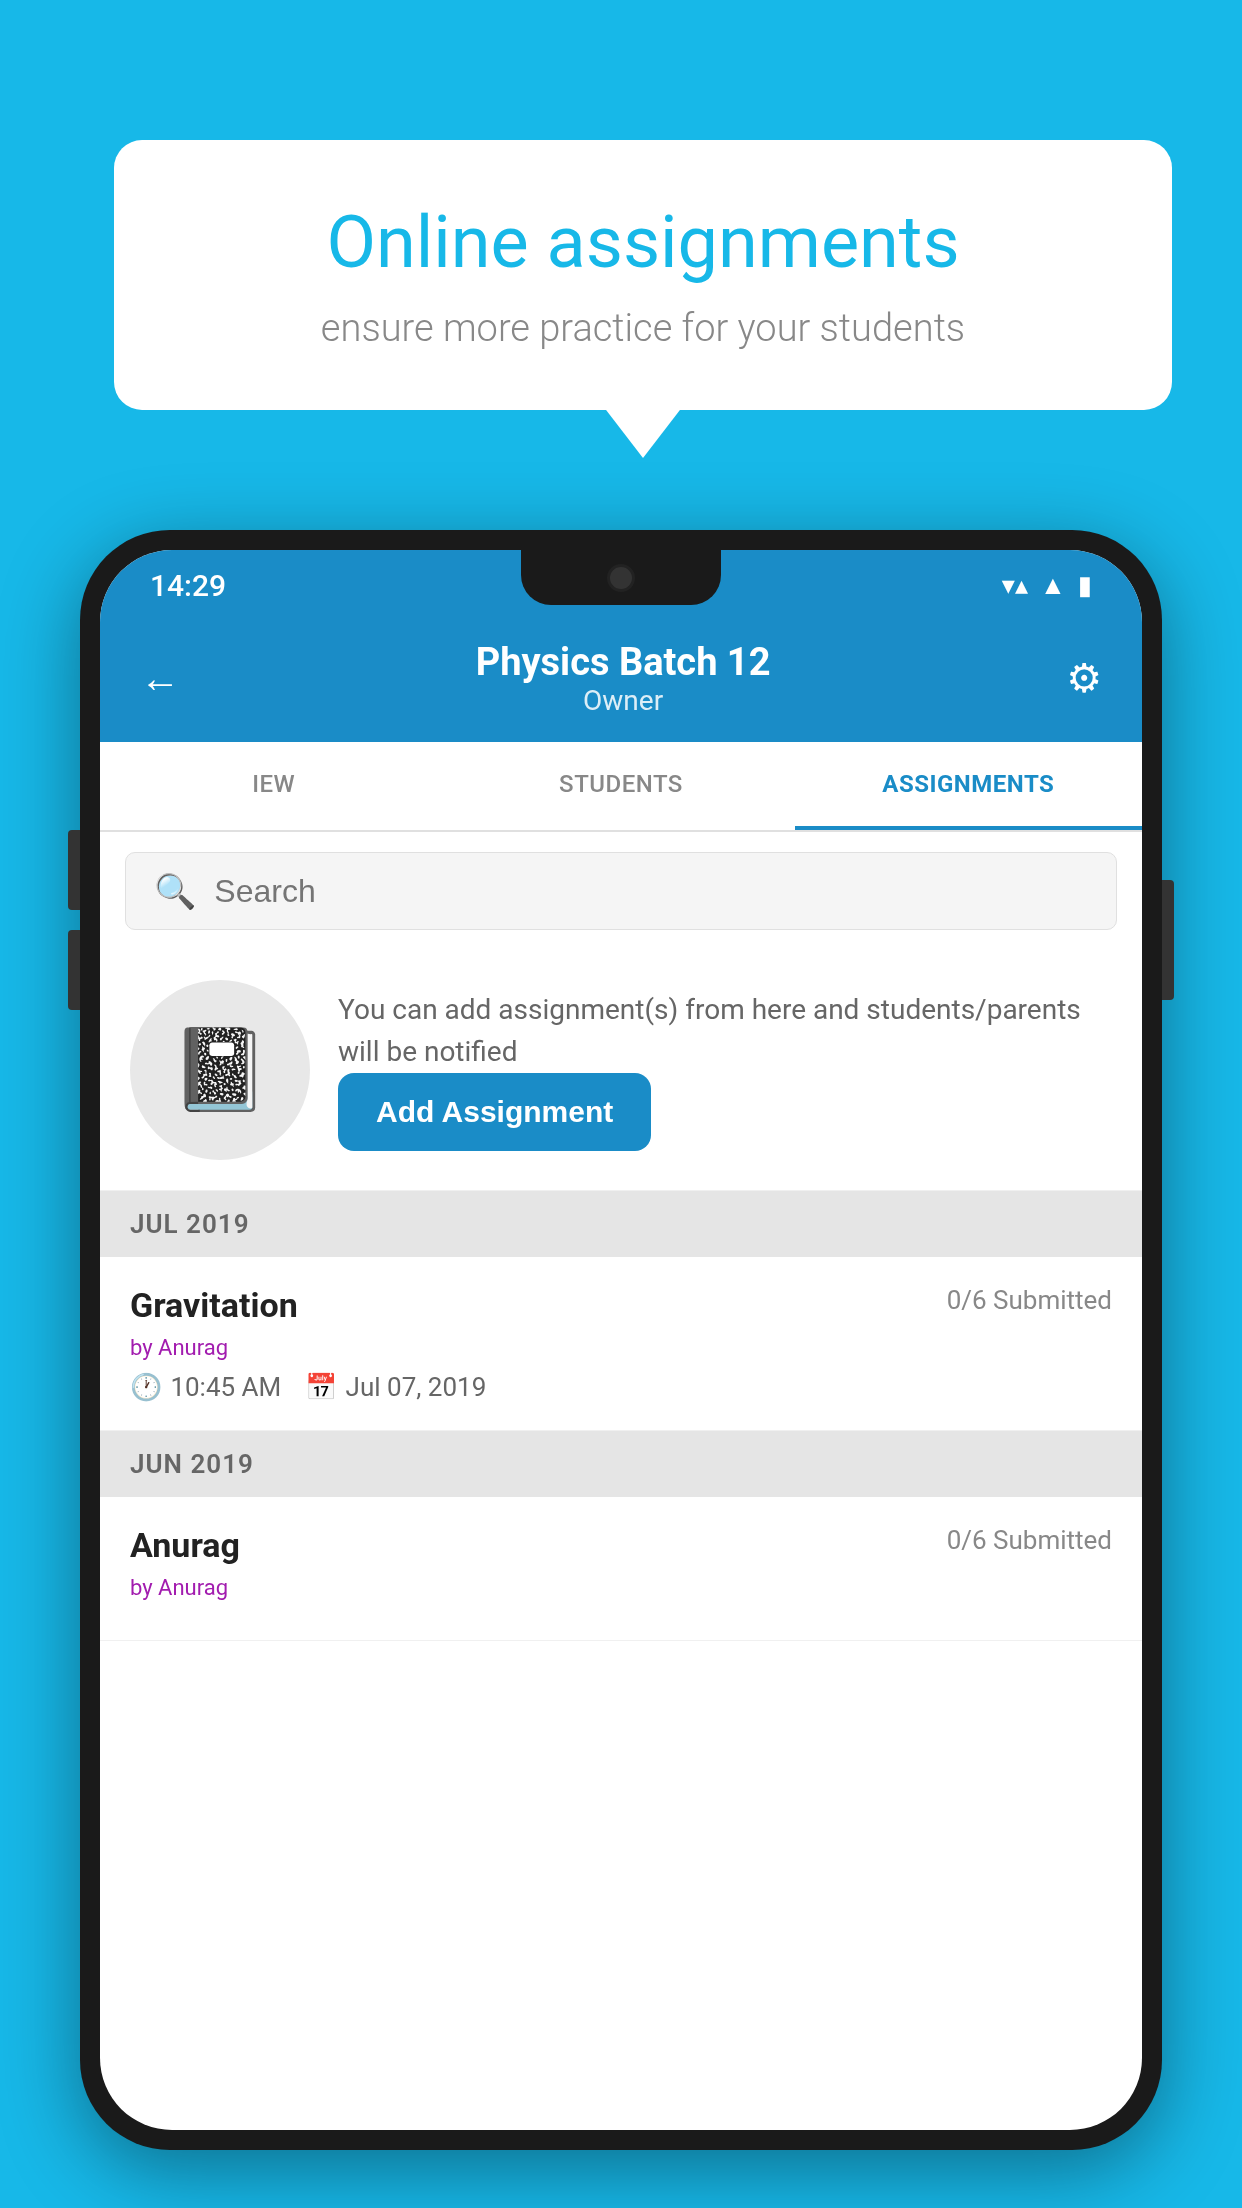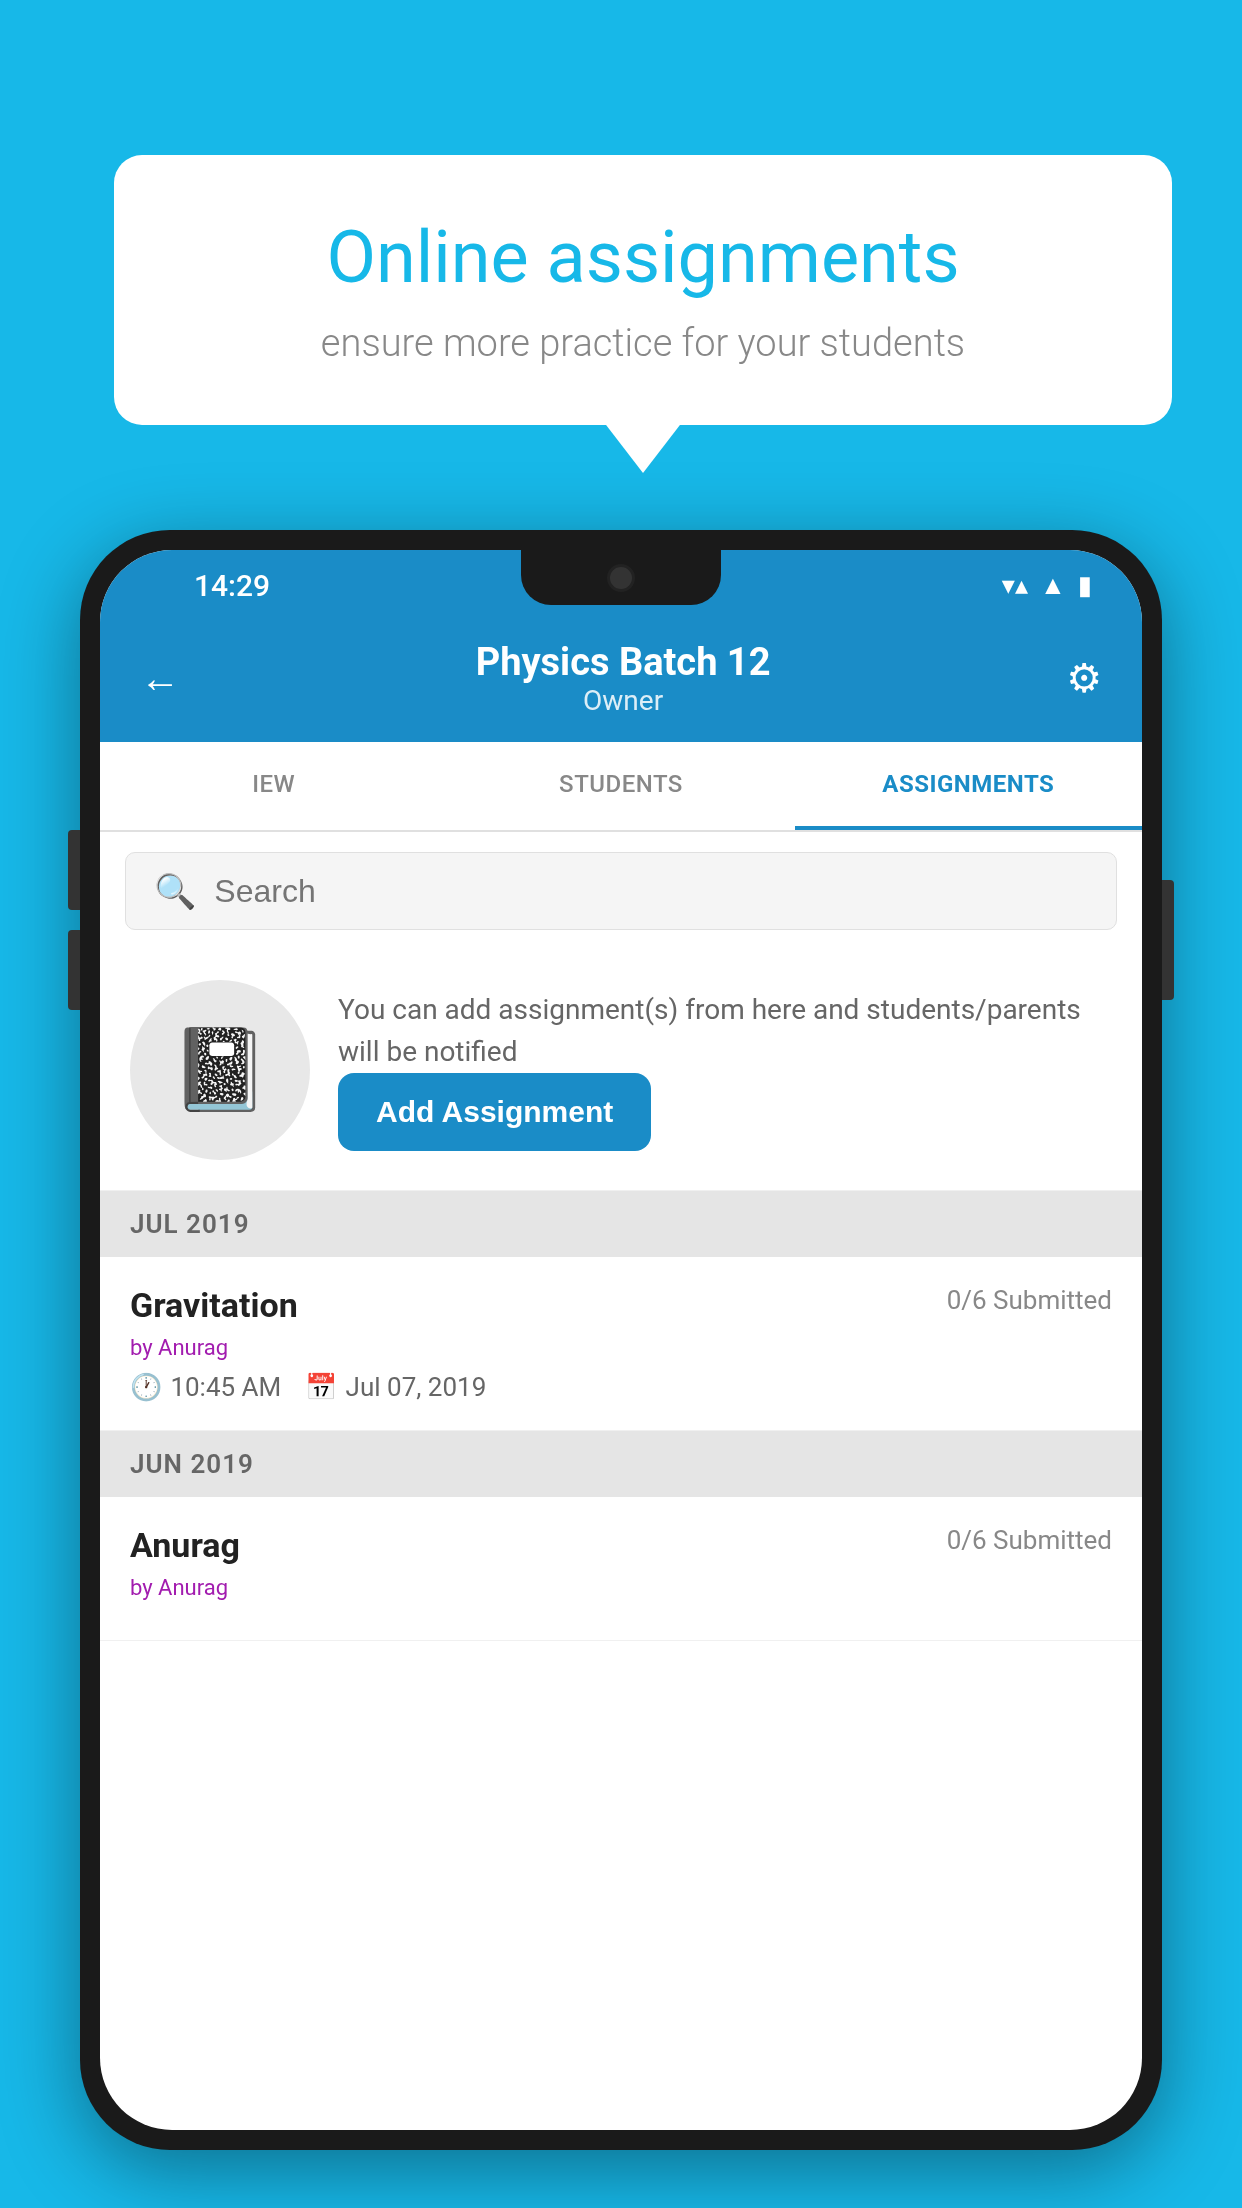--- a/index.html
+++ b/index.html
@@ -8,21 +8,21 @@
       height: 2208px;
       background-color: #17b8e8;
       font-family: 'Roboto', Arial, sans-serif;
       overflow: hidden;
       position: relative;
     }
 
     
     .speech-bubble-container {
       position: absolute;
-      top: 155px;
+      top: 140px;
       left: 70px;
       right: 70px;
       padding-left: 44px;
     }
     .speech-bubble {
       background: white;
       border-radius: 28px;
       padding: 60px 70px;
       text-align: center;
       position: relative;
@@ -110,21 +110,20 @@
       align-items: center;
       justify-content: space-between;
       padding: 0 50px;
       position: relative;
       z-index: 10;
     }
     .status-time {
       color: white;
       font-size: 30px;
       font-weight: 500;
-      margin-left: 44px;
     }
     .status-icons {
       display: flex;
       align-items: center;
       gap: 12px;
     }
     .wifi-icon, .signal-icon, .battery-icon {
       color: white;
       font-size: 26px;
     }

